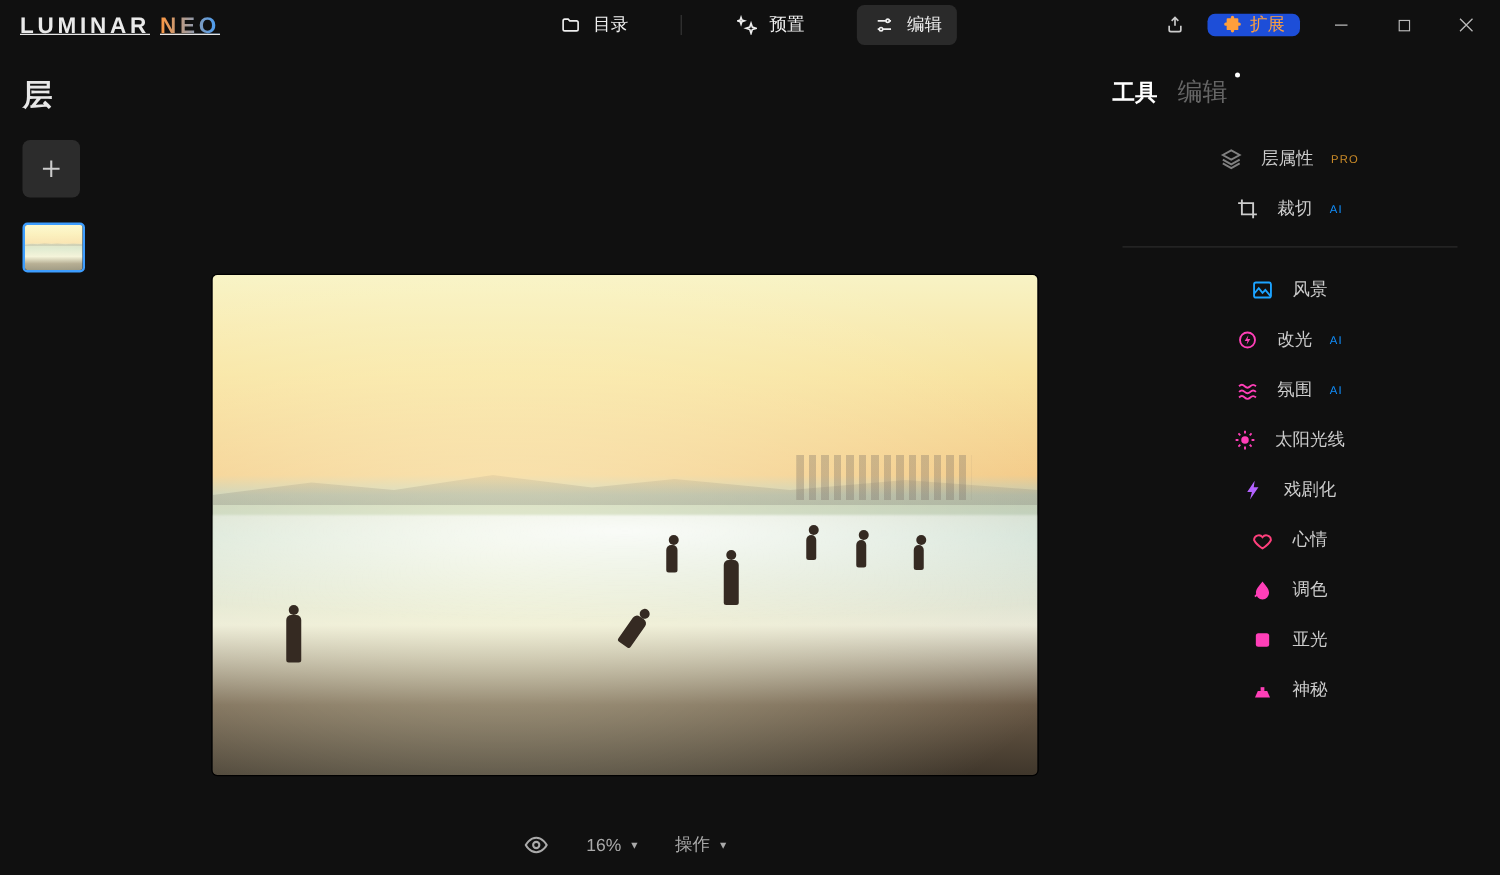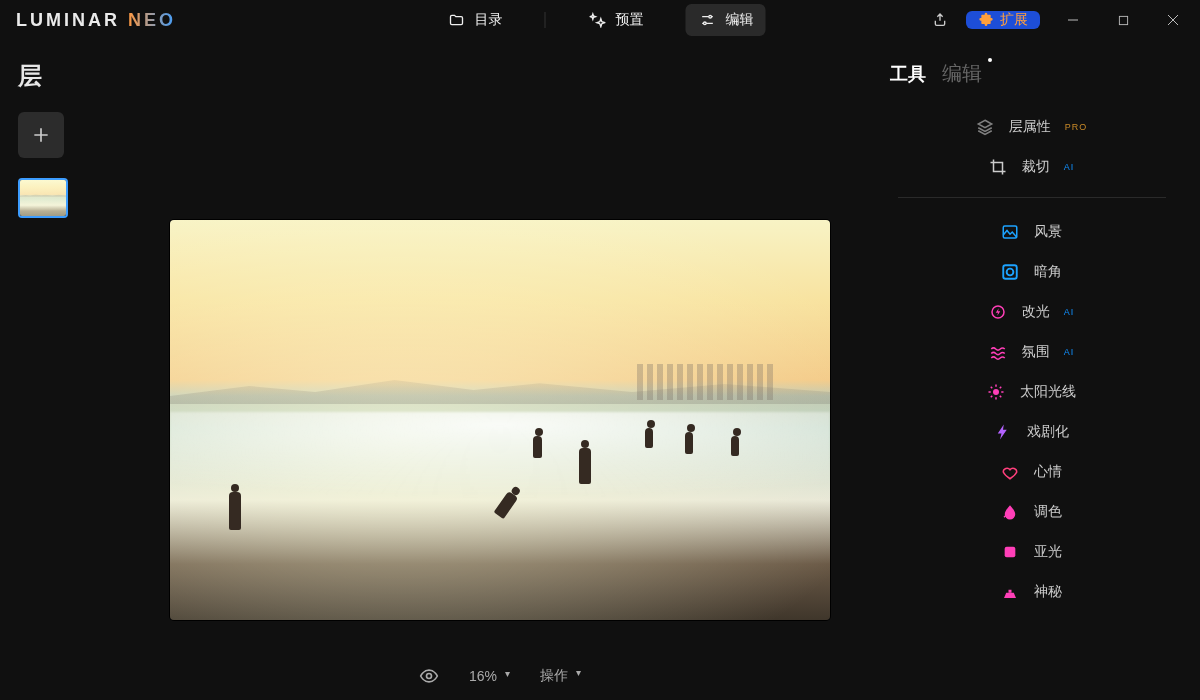--- a/index.html
+++ b/index.html
@@ -11,20 +11,21 @@
     position: relative;
   }
   .titlebar {
     height: 40px; display: flex; align-items: center;
     padding: 0 10px; background: #101010;
   }
   .logo {
     font-size: 18px; font-weight: 600; letter-spacing: 3px;
     display: flex; align-items: baseline; gap: 8px;
     margin-left: 6px;
+    text-decoration: underline;
   }
   .logo .w1 { color: #eaeaea; }
   .logo .w2 {
     background: linear-gradient(90deg,#ff9840,#3d9dff);
     -webkit-background-clip: text; background-clip: text; color: transparent;
   }
   .nav-center {
     margin-left: auto; margin-right: auto; display: flex; gap: 30px; align-items: center;
     position: absolute; left: 50%; transform: translateX(-50%);
   }
@@ -41,21 +42,21 @@
   .main { display: flex; height: calc(100% - 40px); }
 
   .layers-col { width: 120px; padding: 20px 18px; }
   .layers-title { font-size: 24px; font-weight: 700; margin-bottom: 20px; }
   .add-layer { width: 46px; height: 46px; background: #2c2c2c; border-radius: 6px; display: flex; align-items: center; justify-content: center; color: #ccc; font-size: 24px; cursor: pointer; margin-bottom: 20px; }
   .thumb { width: 50px; height: 40px; border-radius: 4px; border: 2px solid #3d9dff; overflow: hidden; cursor: pointer; }
 
   .canvas-wrap { flex: 1; display: flex; flex-direction: column; align-items: center; justify-content: center; position: relative; }
   .canvas-stage { width: 660px; height: 400px; border-radius: 4px; overflow: hidden; box-shadow: 0 0 0 1px #000; margin-top: 100px;}
   .canvas-bar { position: absolute; bottom: 14px; display: flex; align-items: center; gap: 30px; color: #aaa; }
-  .zoom { display: flex; align-items: flex-start; gap: 8px; }
+  .zoom { display: flex; align-items: center; gap: 8px; }
   .chev-down { font-size: 10px; }
 
   .tools-col { width: 320px; padding: 20px 28px 20px 10px; overflow-y: auto; }
   .tools-col::-webkit-scrollbar { width: 0; }
   .tools-head { display: flex; align-items: baseline; gap: 16px; margin-bottom: 20px; }
   .tools-t1 { font-size: 18px; font-weight: 700; color: #fff; }
   .tools-t2 { font-size: 20px; font-weight: 400; color: #666; position: relative; }
   .tools-t2::after { content: ""; position: absolute; top: -2px; right: -10px; width: 4px; height: 4px; background: #fff; border-radius: 50%; }
 
   .tool-row { display: flex; align-items: center; gap: 14px; padding: 10px 8px; cursor: pointer; border-radius: 6px; color: #ccc; justify-content: center; }
@@ -233,29 +234,20 @@
     <div id="top-tools">
         <div class="tool-row">
           <span class="tool-icon">
             <svg width="18" height="18" viewBox="0 0 24 24" fill="none" stroke="#1ca3ff" stroke-width="2">
               <rect x="3" y="4" width="18" height="16" rx="2"></rect>
               <path d="M3 16l5-6 4 5 3-3 6 7"></path>
             </svg>
           </span>
           <span>风景</span>
         </div>
-        <div class="tool-row">
-          <span class="tool-icon">
-            <svg width="18" height="18" viewBox="0 0 24 24" fill="none" stroke="#1ca3ff" stroke-width="2.5">
-              <rect x="3" y="3" width="18" height="18" rx="3"></rect>
-              <circle cx="12" cy="12" r="4.5"></circle>
-            </svg>
-          </span>
-          <span>暗角</span>
-        </div>
       </div>
 
 
     <div id="creative-tools">
         <div class="tool-row">
           <span class="tool-icon">
             <svg width="18" height="18" viewBox="0 0 24 24" fill="none" stroke="#ff3fb8" stroke-width="2">
               <circle cx="12" cy="12" r="8"></circle>
               <path d="M13 7l-4 6h3l-1 4 4-6h-3z" fill="#ff3fb8" stroke="none"></path>
             </svg>

